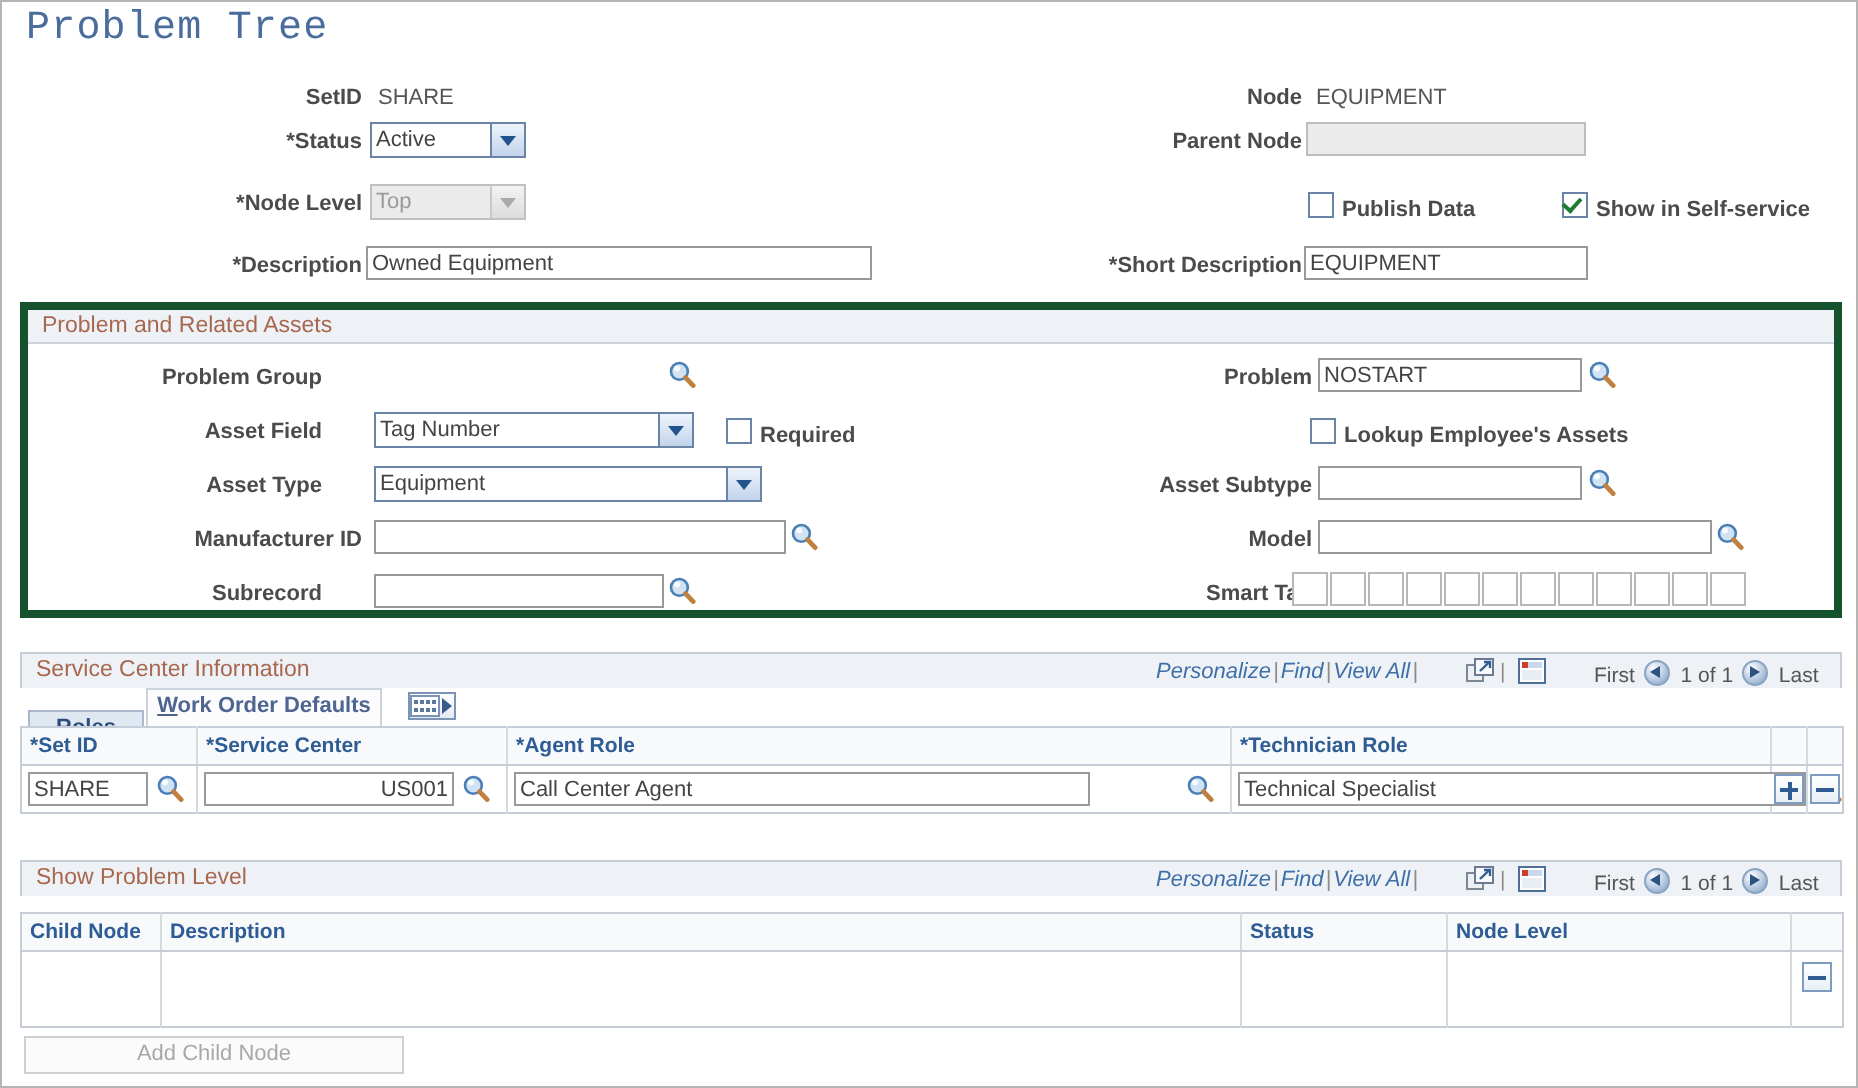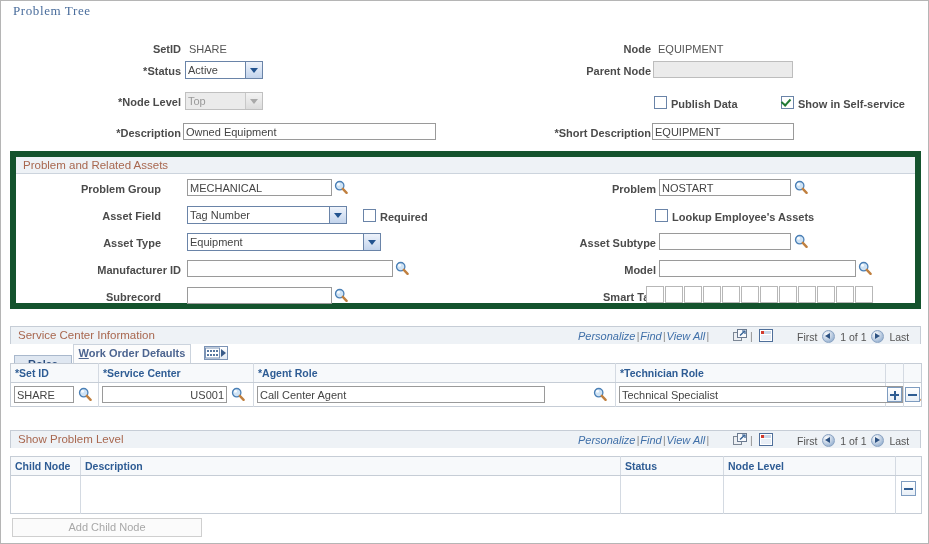--- a/index.html
+++ b/index.html
@@ -20,24 +20,24 @@
     background: #ffffff;
     border: 1px solid #b5b5b5;
     box-sizing: border-box;
   }
 
   
   .page-title {
     position: absolute;
     left: 12px;
     top: 2px;
-    font-size: 13px;
+    font-size: 20px;
     color: #4a6d9c;
     letter-spacing: 0.6px;
-    font-family: Liberation Serif, serif;
+    font-family: Liberation Mono, monospace;
     white-space: nowrap;
   }
 
   
   .lbl {
     position: absolute;
     font-size: 11px;
     font-weight: bold;
     color: #4b4b4b;
     white-space: nowrap;
@@ -150,21 +150,21 @@
     position: absolute;
     width: 14px;
     height: 14px;
   }
   .mag svg { display: block; }
 
   
   .group {
     position: absolute;
     box-sizing: border-box;
-    border: 6px solid #14532d;
+    border: 4px solid #14532d;
     background: #ffffff;
   }
   .group-hdr {
     position: absolute;
     left: 0;
     right: 0;
     top: 0;
     height: 17px;
     background: #eef2f6;
     border-bottom: 1px solid #ccd4dd;
@@ -431,21 +431,20 @@
   </div>
 
   <div class="lbl req" style="left:525px; top:126px; width:125px;">Short Description</div>
   <input class="txt" style="left: 651px; top: 122px; width: 142px;" value="EQUIPMENT">
 
   <div class="group" style="left:9px; top:150px; width:911px; height:158px;">
     <div class="group-hdr">Problem and Related Assets</div>
   </div>
 
   <div class="lbl" style="left:30px; top:182px; width:130px;">Problem Group</div>
-  <input class="txt" style="left: 186px; top: 178px; width: 145px;" value="MECHANICAL">
   <span class="mag" style="left:333px; top:179px;">
     <svg width="14" height="14" viewBox="0 0 14 14">
         <circle cx="5.7" cy="5.7" r="4.2" fill="#cfe3f5" stroke="#4a7fb5" stroke-width="1.3"></circle>
         <circle cx="4.5" cy="4.3" r="1.5" fill="#ffffff" opacity="0.85"></circle>
         <line x1="8.8" y1="8.8" x2="12.6" y2="12.8" stroke="#c08040" stroke-width="2.4" stroke-linecap="round"></line>
       </svg>
   </span>
 
   <div class="lbl" style="left:30px; top:209px; width:130px;">Asset Field</div>
   <div class="sel" style="left:186px; top:205px; width:160px;">

